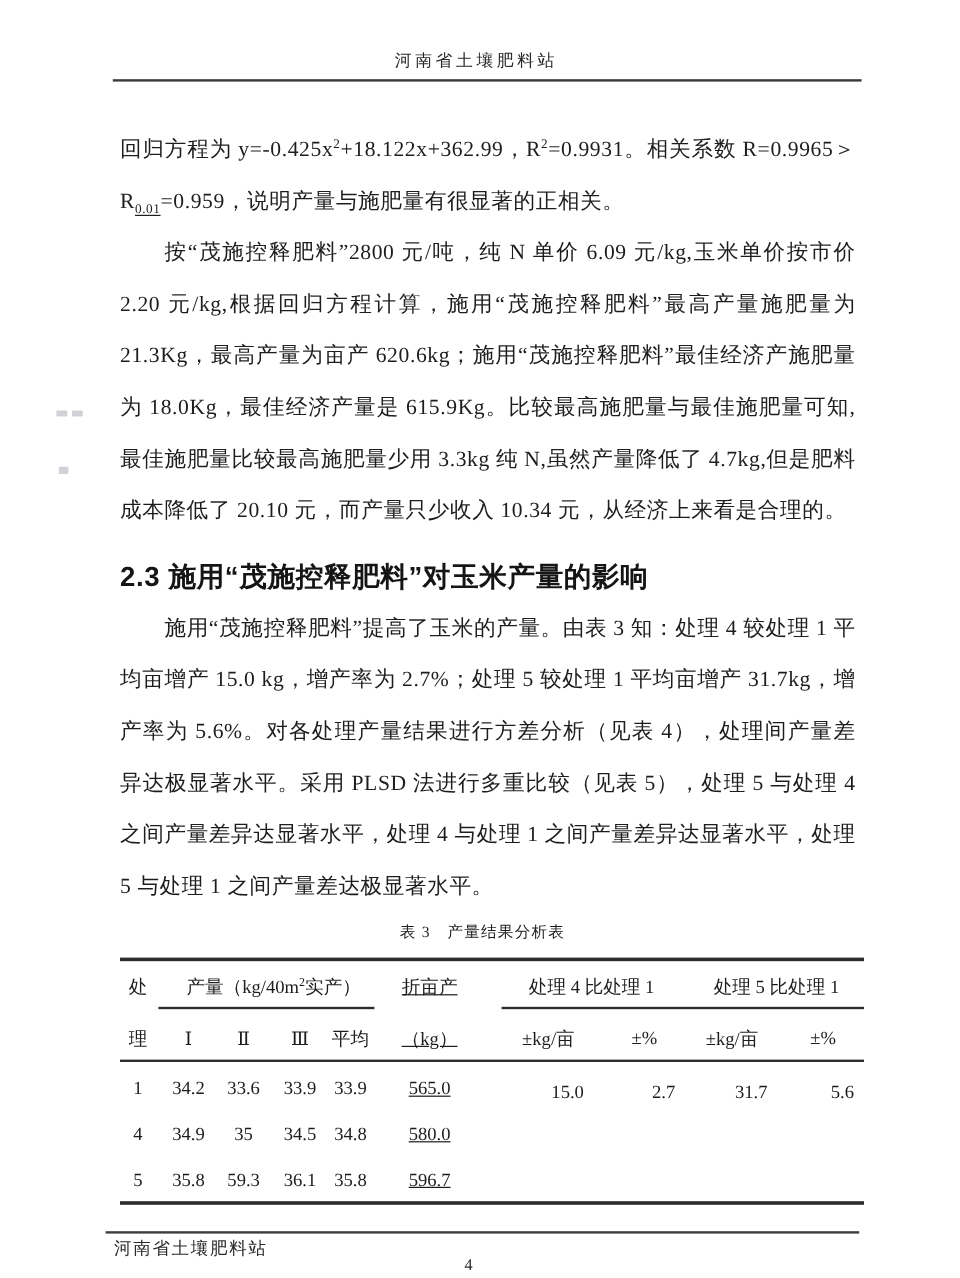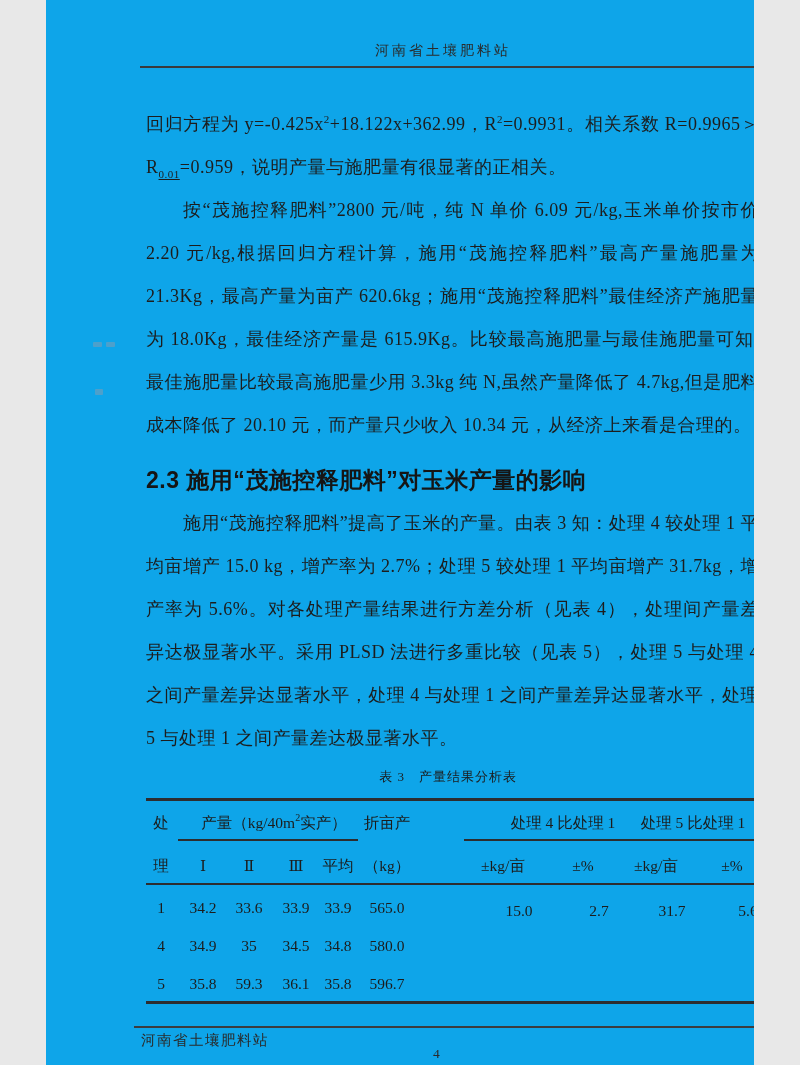--- a/index.html
+++ b/index.html
@@ -1,21 +1,21 @@
 <!DOCTYPE html>
 <html><head>
 <meta charset="utf-8">
 <style>
   html,body{margin:0;padding:0;}
   body{background:#e8e8e8;}
   .page{
     position:relative;
-    width:708px;height:1065px;
+    width:800px;height:1065px;
     margin:0 auto;
-    background:#0ea5e9;
+    background:#ffffff;
     overflow:hidden;
     font-family:"Liberation Serif","DejaVu Serif",serif;
     color:#1e1e1e;
   }
   
   .header-title{
     position:absolute;top:42px;left:397px;transform:translateX(-50%);
     font-size:14px;letter-spacing:3px;color:#2a2a2a;white-space:nowrap;
   }
   .header-rule{
@@ -52,23 +52,23 @@
   .l-g1{top:41px;left:32px;width:180px;height:1.5px;}
   .l-g2{top:41px;left:318px;width:302px;height:1.5px;}
   .l-mid{top:85px;left:0;width:620px;height:1.5px;}
   .l-bot{top:203px;left:0;width:620px;height:2.5px;}
   .cell{
     position:absolute;transform:translate(-50%,-50%);
     font-size:15.5px;white-space:nowrap;color:#1c1c1c;
   }
   .cell sup{font-size:10px;line-height:0;}
   .cT{left:15px;}  .c1{left:57px;}  .c2{left:103px;} .c3{left:150px;}
-  .c4{left:192px;} .c5{left:241px;} .c6{left:357px;} .c7{left:437px;}
+  .c4{left:192px;} .c5{left:258px;text-decoration:underline;} .c6{left:357px;} .c7{left:437px;}
   .c8{left:510px;} .c9{left:586px;}
-  .gY{left:128px;} .gC4{left:393px;margin-left:24px;} .gC5{left:547px;}
+  .gY{left:128px;} .gC4{left:393px;} .gC5{left:547px;}
   .rh1{top:25px;} .rh2{top:68px;}
   .r1{top:110px;} .r1c{top:113px;margin-left:16px;} .r2{top:148px;} .r3{top:186px;}
   
   .footer-rule{
     position:absolute;top:1026px;left:88px;width:628px;height:1.8px;
     background:#3c3c3e;
   }
   .footer-title{
     position:absolute;top:1031px;left:95px;
     font-size:14.5px;letter-spacing:1.5px;color:#2a2a2a;

